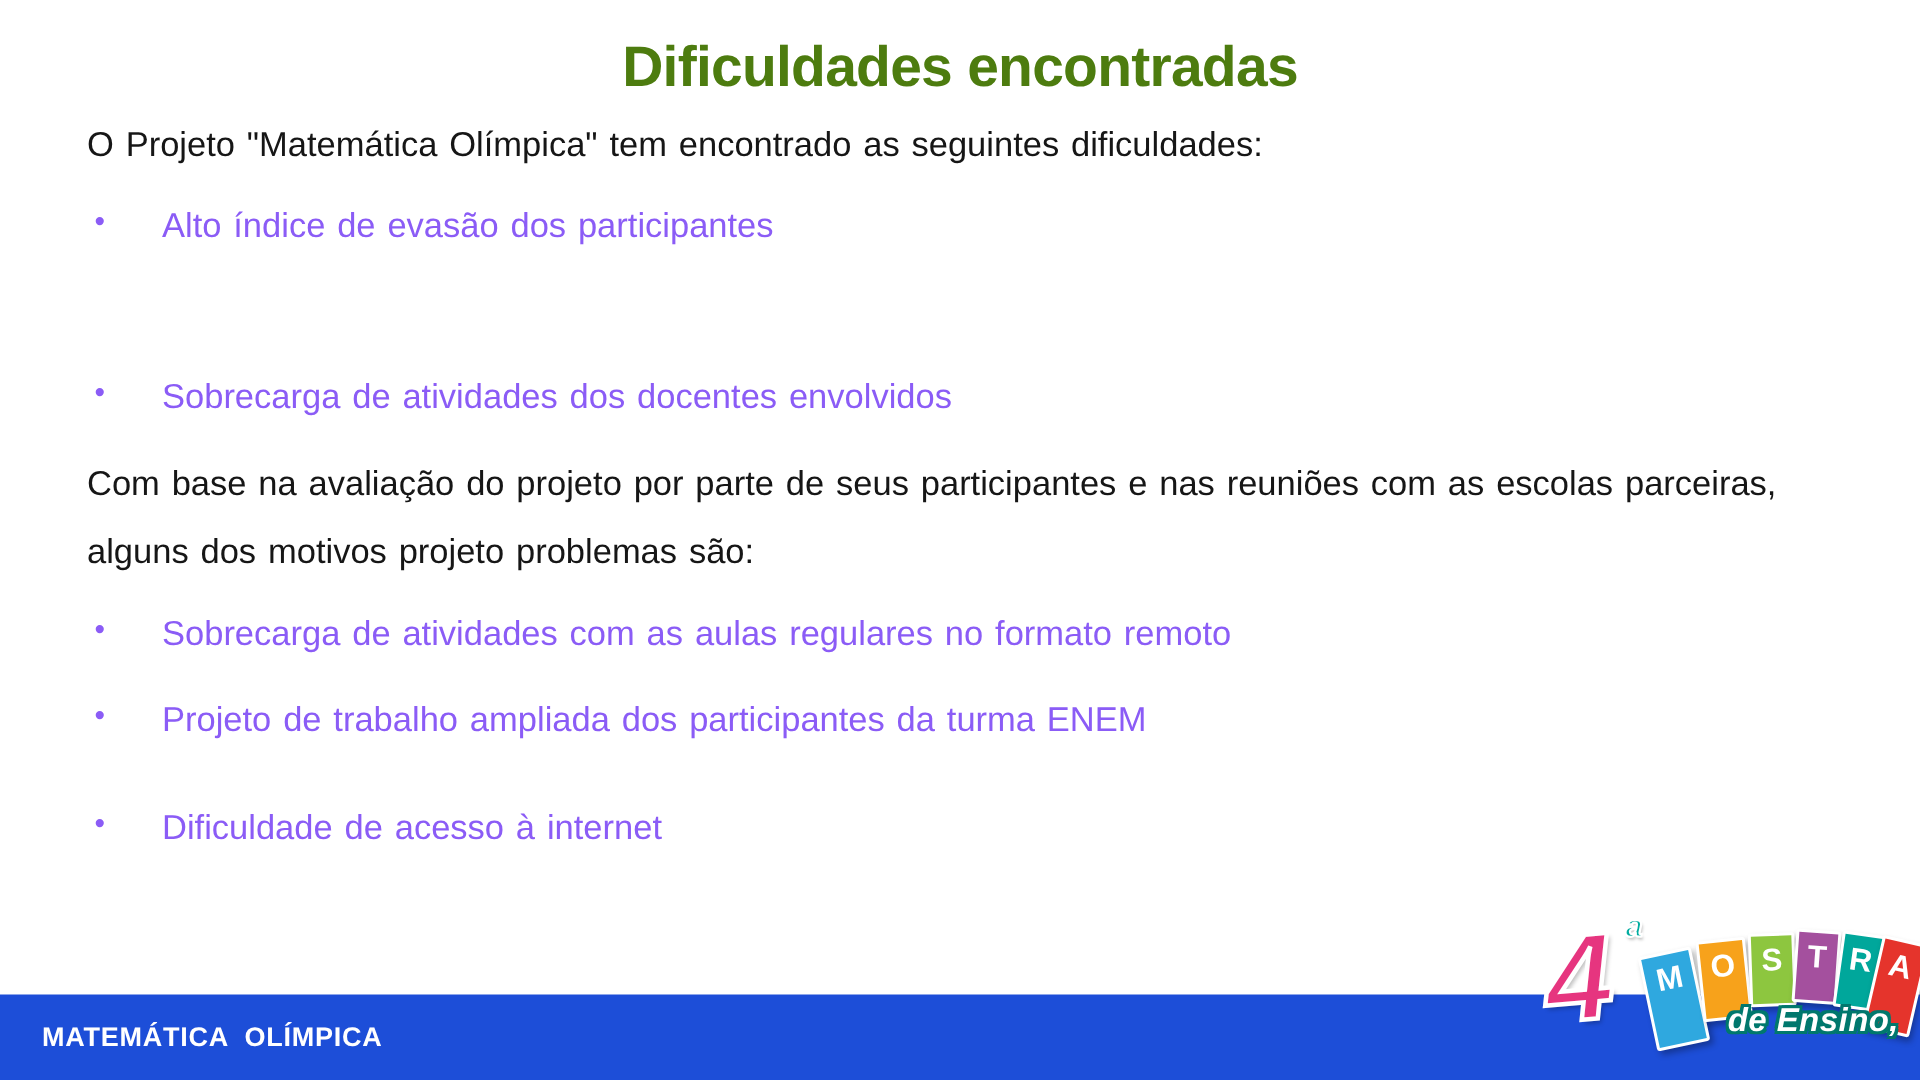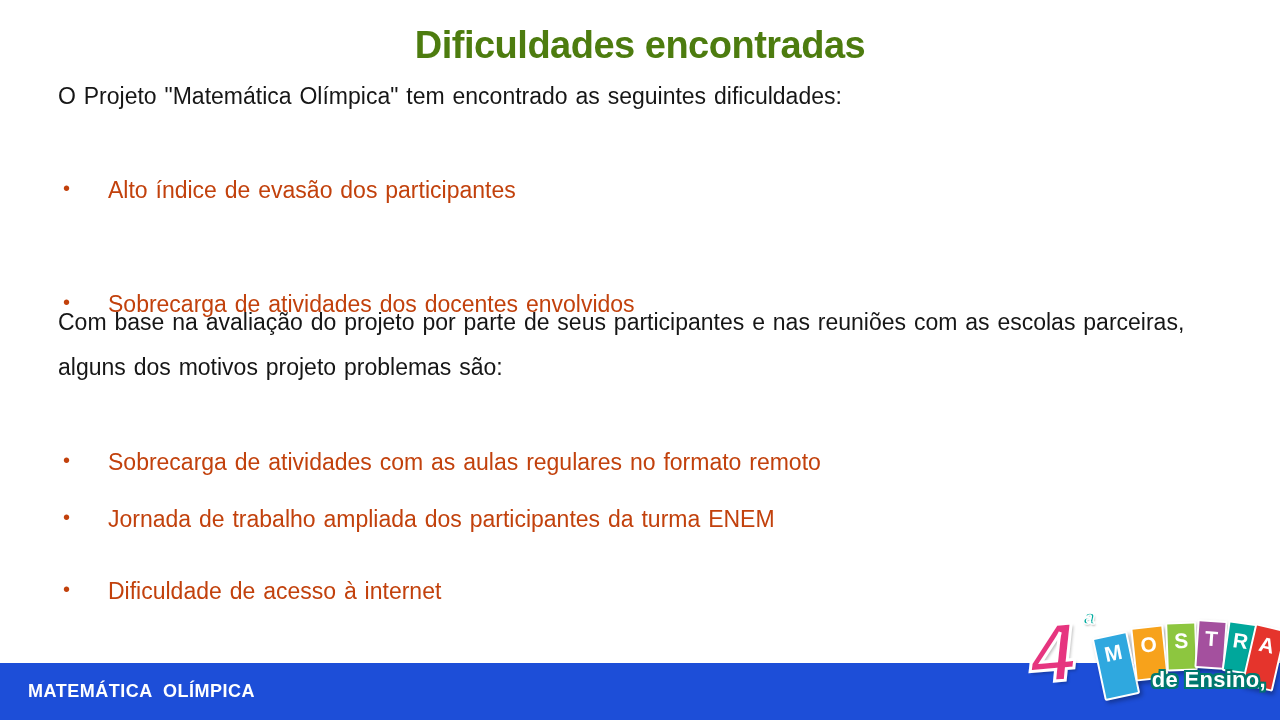--- a/index.html
+++ b/index.html
@@ -7,21 +7,21 @@
        font-family:"Liberation Sans","DejaVu Sans",sans-serif;}
   .slide{position:absolute;inset:0;background:#ffffff;}
 
   
   .title{position:absolute;top:24px;left:0;width:1280px;margin:0;text-align:center;
          font-size:38px;font-weight:bold;color:#4d7c0f;letter-spacing:-0.5px;}
 
   
   .line{position:absolute;left:58px;font-size:23px;color:#161616;word-spacing:1.5px;
         white-space:nowrap;}
-  .bullet-row{position:absolute;left:63px;font-size:23px;color:#c2410c;white-space:nowrap;margin-top:40px;}
+  .bullet-row{position:absolute;left:63px;font-size:23px;color:#8b5cf6;white-space:nowrap;}
   .bullet-row .dot{display:inline-block;width:45px;font-size:20px;vertical-align:top;}
   .bullet-row .btext{display:inline-block;word-spacing:1.5px;}
 
   
   .footer{position:absolute;left:0;top:663px;width:1280px;height:57px;background:#009998;
           display:flex;align-items:center;}
   .footer-label{color:#ffffff;font-weight:bold;font-size:18px;margin-left:28px;
                 letter-spacing:0.5px;white-space:pre;}
 
   
@@ -40,21 +40,21 @@
   .flag-1{left:113px;top:16px;width:33px;height:54px;transform:rotate(-6deg);}
   .flag-2{left:146px;top:12px;width:31px;height:49px;transform:rotate(-2deg);}
   .flag-3{left:176px;top:10px;width:30px;height:49px;transform:rotate(4deg);}
   .flag-4{left:205px;top:12px;width:29px;height:51px;transform:rotate(8deg);}
   .flag-5{left:228px;top:16px;width:32px;height:63px;transform:rotate(13deg);}
 
   .tagline{position:absolute;right:14px;top:58px;text-align:right;color:#ffffff;
            font-weight:bold;font-size:22px;line-height:23px;letter-spacing:0.3px;
            text-shadow:-2px -2px 0 #00786D,2px -2px 0 #00786D,-2px 2px 0 #00786D,
                         2px 2px 0 #00786D,0 -2px 0 #00786D,0 2px 0 #00786D,
-                       -2px 0 0 #00786D,2px 0 0 #00786D;}
+                       -2px 0 0 #00786D,2px 0 0 #00786D;font-style:italic;}
 </style>
 </head>
 <body>
 
 <div class="slide">
 
   <h1 class="title">Dificuldades encontradas</h1>
 
   <div class="line" style="top:83px">O Projeto "Matemática Olímpica" tem encontrado as seguintes dificuldades:</div>
 
@@ -65,21 +65,21 @@
     <span class="dot">•</span><span class="btext">Sobrecarga de atividades dos docentes envolvidos</span>
   </div>
 
   <div class="line" style="top:309px">Com base na avaliação do projeto por parte de seus participantes e nas reuniões com as escolas parceiras,</div>
   <div class="line" style="top:354px">alguns dos motivos projeto problemas são:</div>
 
   <div class="bullet-row" style="top:409px">
     <span class="dot">•</span><span class="btext">Sobrecarga de atividades com as aulas regulares no formato remoto</span>
   </div>
   <div class="bullet-row" style="top:466px">
-    <span class="dot">•</span><span class="btext">Jornada de trabalho ampliada dos participantes da turma ENEM</span>
+    <span class="dot">•</span><span class="btext">Projeto de trabalho ampliada dos participantes da turma ENEM</span>
   </div>
   <div class="bullet-row" style="top:538px">
     <span class="dot">•</span><span class="btext">Dificuldade de acesso à internet</span>
   </div>
 
   <div class="footer" style="background-color: #1d4ed8;">
     <span class="footer-label">MATEMÁTICA  OLÍMPICA</span>
   </div>
 
   <div class="logo">

